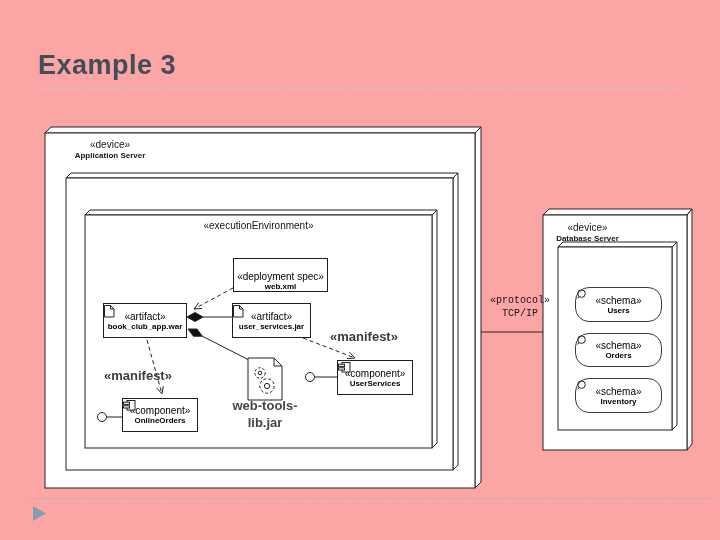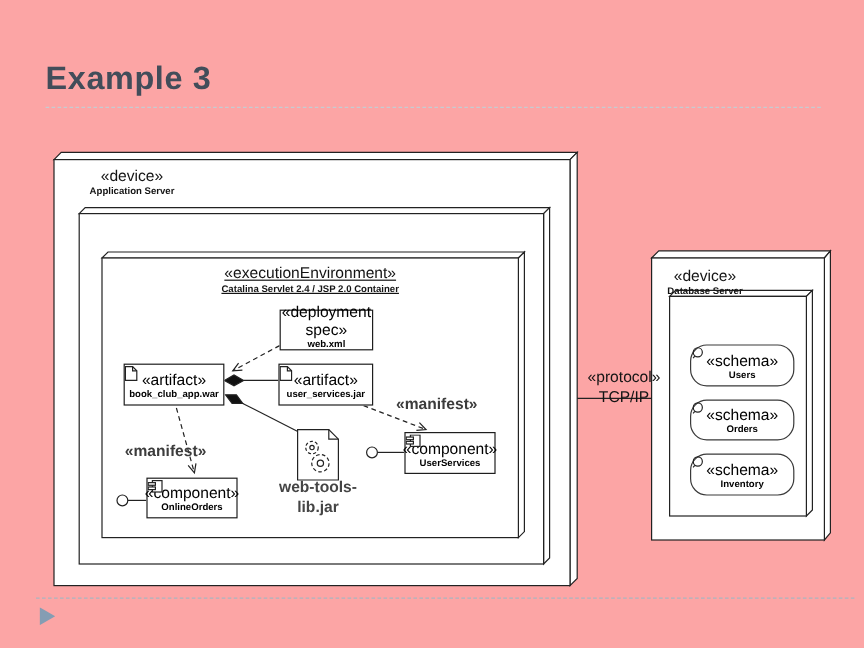--- a/index.html
+++ b/index.html
@@ -11,21 +11,21 @@
   .sep-bottom{position:absolute;left:30px;top:498px;width:682px;border-top:1px dashed #A9B5C0;}
   .tri{position:absolute;left:33px;top:506px;}
   svg{position:absolute;left:0;top:0;}
   .bgsvg{width:720px;height:540px;}
   
   .ubox{position:absolute;background:#fff;border:1.4px solid #1e1e1e;box-sizing:border-box;
         display:flex;flex-direction:column;align-items:center;justify-content:center;text-align:center;}
   .ubox.thin{border-width:1px;border-color:#3a3a3a;border-radius:14px;}
   
   .lbl{position:absolute;text-align:center;color:#141414;line-height:1.32;}
-  .st{font-size:13px;display:block;}
+  .st{font-size:10px;display:block;}
   .nm{font-size:8px;font-weight:bold;display:block;}
   .free{font-size:13px;color:#3c3c3c;font-weight:bold;}
   .corner-icon{position:absolute;top:1px;right:1px;}
 </style>
 </head>
 <body>
 
 <div id="slide">
 
   <div class="title">Example 3</div>
@@ -103,21 +103,21 @@
     <g>
       <path d="M248,358 h26 l8,8 v34 h-34 Z" fill="#fff"></path>
       <path d="M274,358 v8 h8"></path>
       <circle cx="260" cy="373" r="5.2" stroke-dasharray="2.6,1.8"></circle>
       <circle cx="260" cy="373" r="1.8"></circle>
       <circle cx="267" cy="386" r="7.2" stroke-dasharray="3,2"></circle>
       <circle cx="267" cy="386" r="2.6"></circle>
     </g>
   </svg>
 
-  <div class="ubox" style="left:233px;top:258px;width:78px;height:34px;justify-content:flex-end;">
+  <div class="ubox" style="left:233px;top:258px;width:95px;height:34px;justify-content:flex-end;">
     <span class="st">«deployment spec»</span>
     <span class="nm">web.xml</span>
   </div>
 
   <div class="ubox" style="left:103px;top:303px;width:84px;height:35px;">
     <svg class="corner-icon" width="11" height="13" viewBox="0 0 11 13" fill="#fff" stroke="#222">
       <path d="M0.5,0.5 h6 l3.5,3.5 v8 h-9.5 Z"></path>
         <path d="M6.5,0.5 v3.5 h3.5" fill="none"></path>
     </svg>
     <span class="st">«artifact»</span>
@@ -179,32 +179,31 @@
     <span class="st">«schema»</span>
     <span class="nm">Inventory</span>
   </div>
 
   <div class="lbl" style="left:50px;top:138px;width:120px;">
     <span class="st">«device»</span>
     <span class="nm">Application Server</span>
   </div>
 
 
-  <div class="lbl" style="left:85px;top:219px;width:347px;text-decoration:underline;">
+  <div class="lbl" style="left:85px;top:219px;width:347px;">
     <span class="st">«executionEnvironment»</span>
-    <span class="nm">Catalina Servlet 2.4 / JSP 2.0 Container</span>
   </div>
 
   <div class="lbl free" style="left:104px;top:367px;width:50px;">«manifest»</div>
 
   <div class="lbl free" style="left:330px;top:328px;width:48px;">«manifest»</div>
 
   <div class="lbl free" style="left:230px;top:397px;width:70px;color:#454545;">web-tools-lib.jar</div>
 
-  <div class="lbl" style="left:476px;top:305px;width:88px;">
+  <div class="lbl" style="left:476px;top:294px;width:88px;font-family:Liberation Mono, monospace;">
     <span class="st">«protocol»</span>
     <span class="st">TCP/IP</span>
   </div>
 
   <div class="lbl" style="left:545px;top:221px;width:85px;">
     <span class="st">«device»</span>
     <span class="nm">Database Server</span>
   </div>
 
 

